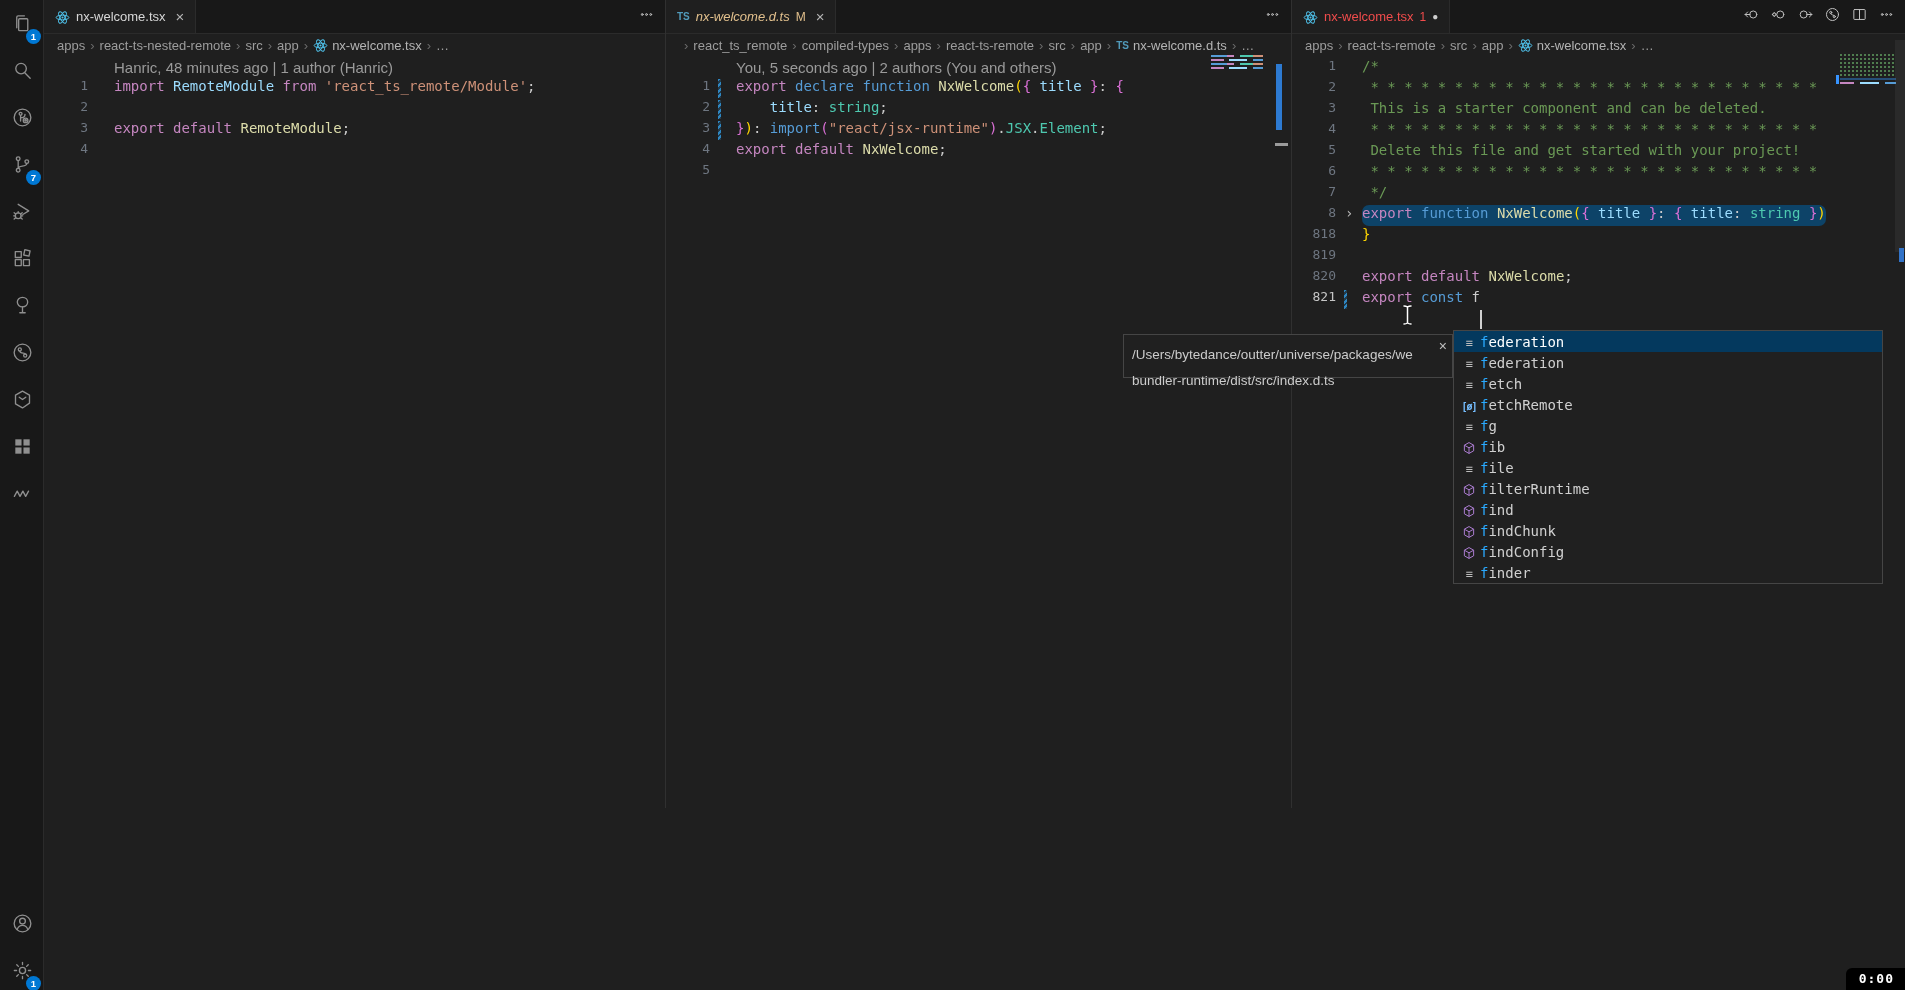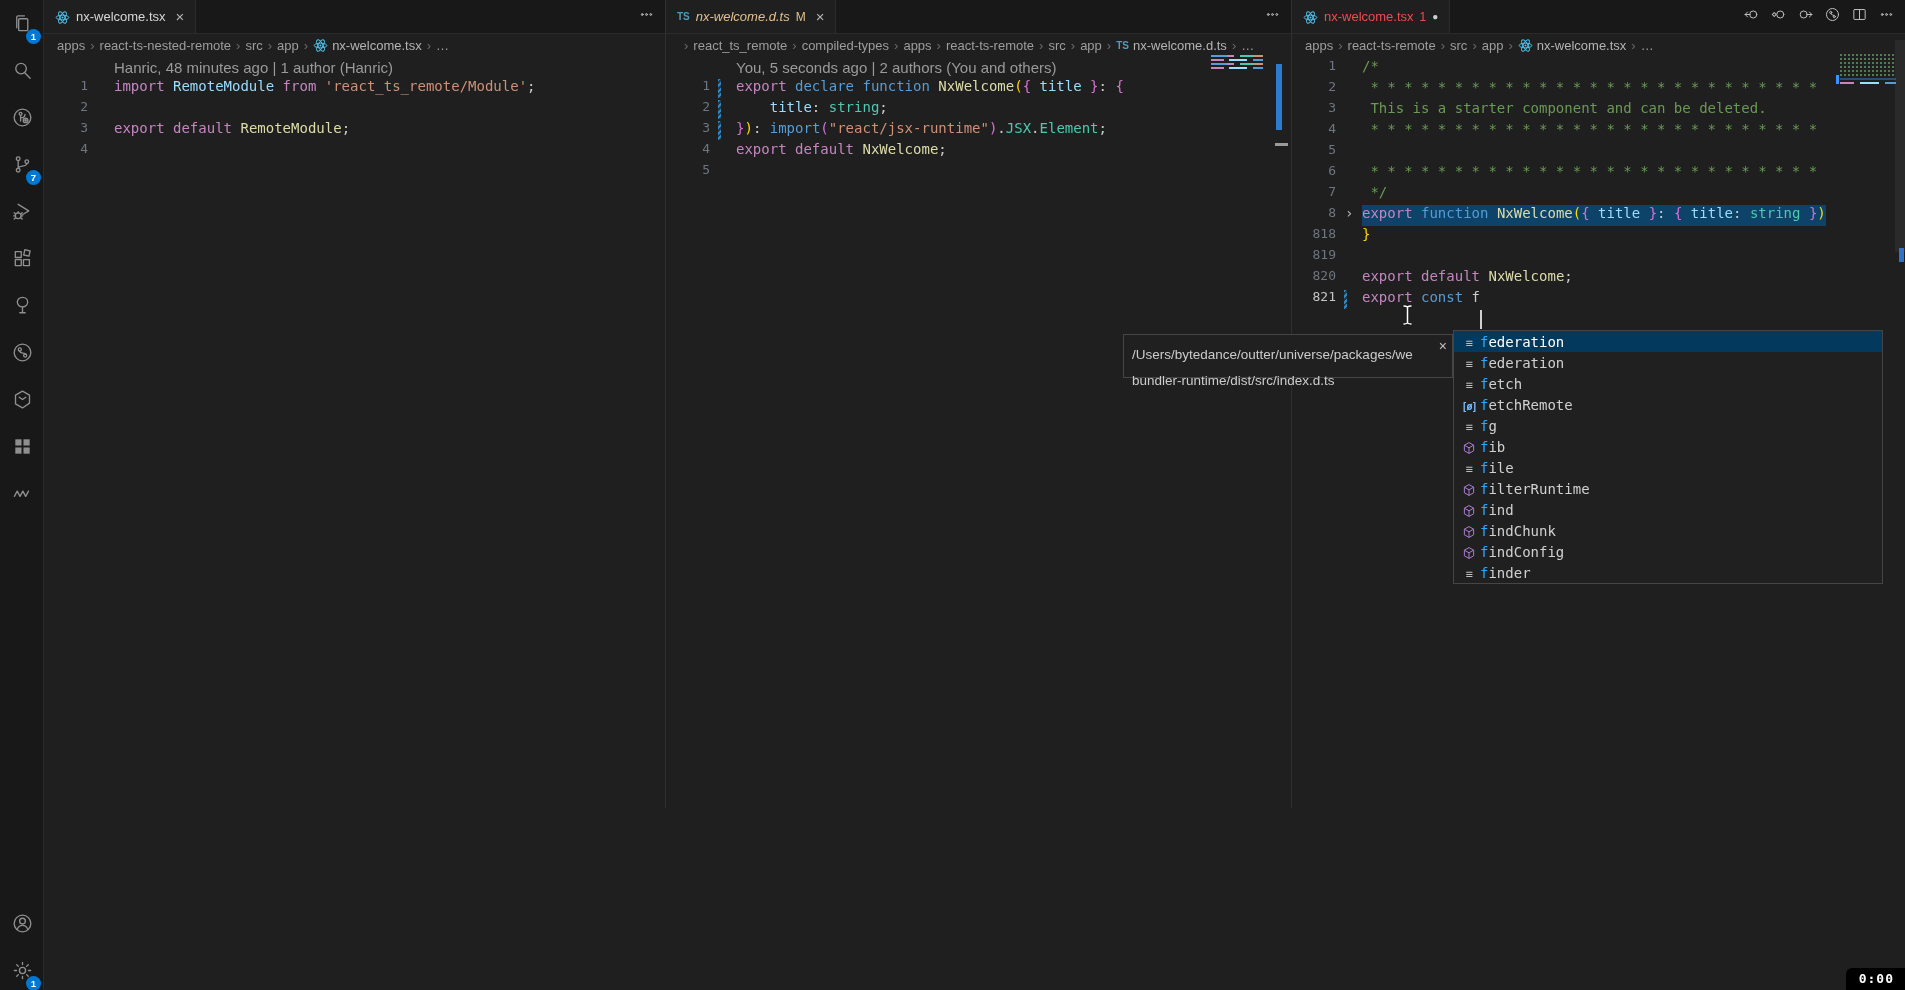--- a/index.html
+++ b/index.html
@@ -57,21 +57,21 @@
   .lines { padding-left:3px; }
   .line { display:flex; height:21px; line-height:21px;
           font:14px "DejaVu Sans Mono", monospace; }
   .ln { width:41px; flex:none; text-align:right; color:#6e7681; font-size:13px; }
   .ln.on { color:#c6c6c6; }
   .gut { width:26px; flex:none; position:relative; }
   .gut .modmark { position:absolute; left:8px; top:1px; bottom:1px; width:3px;
        background:repeating-linear-gradient(135deg,#2e86c1 0 2px,rgba(46,134,193,.28) 2px 4px); }
   .gut .fold { position:absolute; left:9px; top:0; color:#b8b8b8; font-size:14px; }
   .code { white-space:pre; color:#cccccc; }
-  .code.hl { background:#0d4368; }
+  .code.hl { background:#0d4368;border-radius:7px; }
   .tok-kw{color:#c586c0}.tok-kw2{color:#569cd6}.tok-fn{color:#dcdcaa}
   .tok-vr{color:#9cdcfe}.tok-ty{color:#4ec9b0}.tok-st{color:#ce9178}
   .tok-cm{color:#6a9955}.tok-b1{color:#ffd700}.tok-b2{color:#da70d6}.tok-pl{color:#cccccc}
 
   .fileicon-ts { color:#519aba; font:700 10px "Liberation Sans",sans-serif; font-style:normal; }
   .atom { width:15px; height:15px; display:inline-block; vertical-align:middle; }
 
   
   .mm { position:absolute; }
   .mm2 { top:-1px; right:28px; width:52px; height:16px; }
@@ -457,20 +457,21 @@
           <span class="code "><span class="tok-cm"> This is a starter component and can be deleted.</span></span>
         </div>
         <div class="line">
           <span class="ln ">4</span>
           <span class="gut"></span>
           <span class="code "><span class="tok-cm"> * * * * * * * * * * * * * * * * * * * * * * * * * * *</span></span>
         </div>
         <div class="line">
           <span class="ln ">5</span>
           <span class="gut"></span>
+          <span class="code "><span class="tok-cm"> Delete this file and get started with your project!</span></span>
         </div>
         <div class="line">
           <span class="ln ">6</span>
           <span class="gut"></span>
           <span class="code "><span class="tok-cm"> * * * * * * * * * * * * * * * * * * * * * * * * * * *</span></span>
         </div>
         <div class="line">
           <span class="ln ">7</span>
           <span class="gut"></span>
           <span class="code "><span class="tok-cm"> */</span></span>

